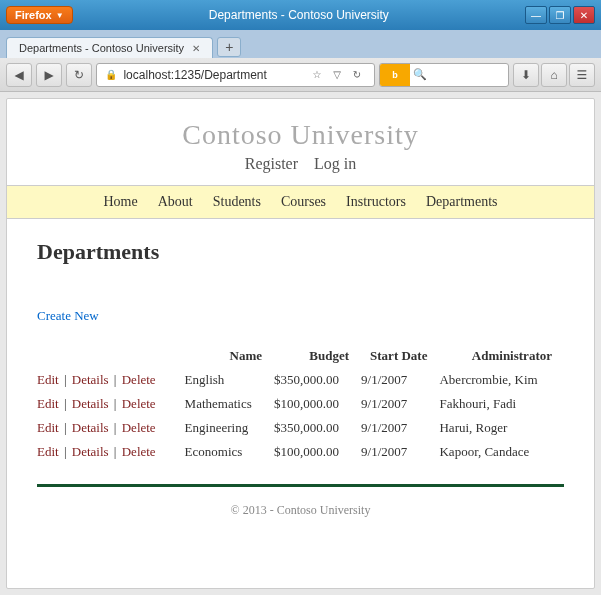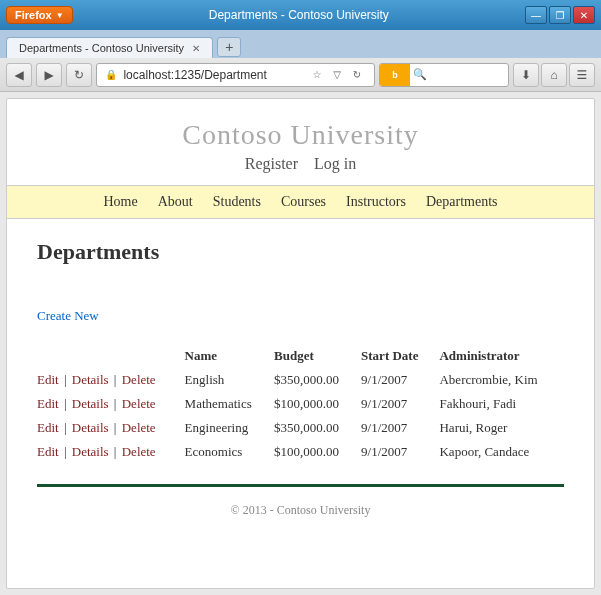--- a/index.html
+++ b/index.html
@@ -323,21 +323,21 @@
     .dept-table {
       width: 100%;
       border-collapse: collapse;
       font-size: 13px;
     }
 
     .dept-table th {
       font-weight: bold;
       color: #333;
       padding: 4px 12px 4px 0;
-      text-align: left;
+      text-align: right;
       border-bottom: none;
     }
 
     .dept-table td {
       padding: 4px 12px 4px 0;
       color: #333;
       vertical-align: top;
     }
 
     .dept-table tr:nth-child(even) td {

